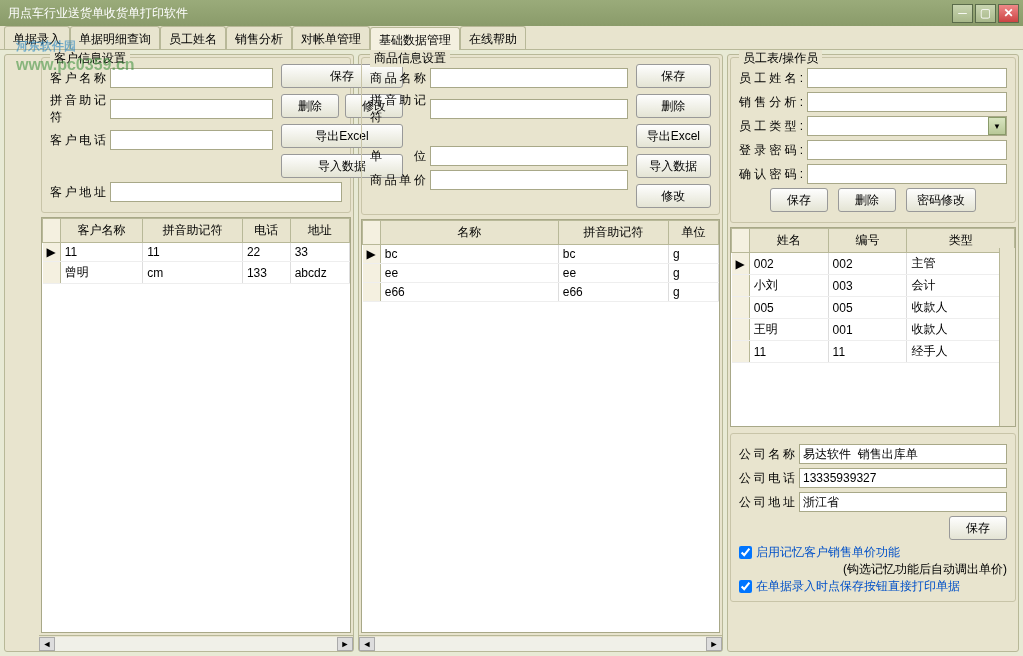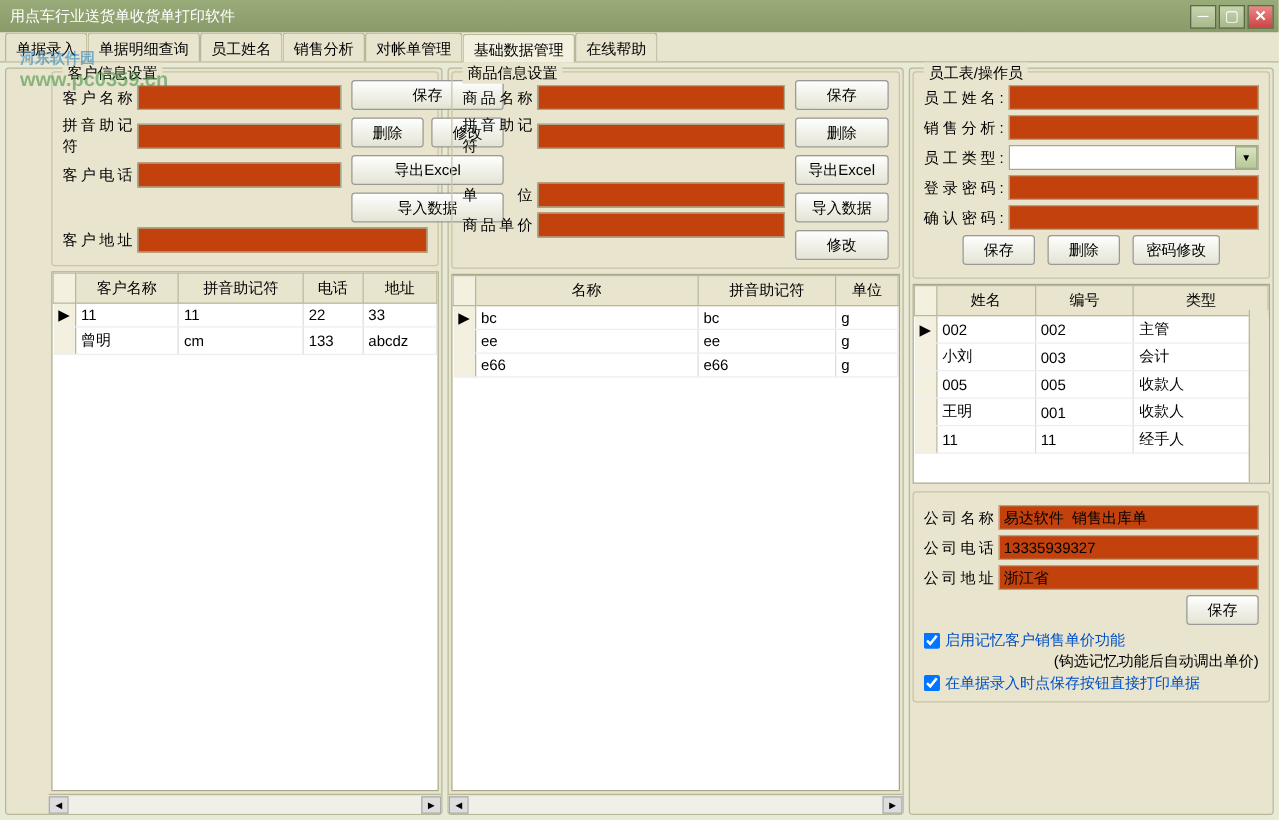--- a/index.html
+++ b/index.html
@@ -22,21 +22,21 @@
 .panel.left { width: 350px; padding-left: 34px; }
 .panel.middle { width: 365px; }
 .panel.right { flex: 1; }
 
 .groupbox { border: 1px solid #c8c4a8; border-radius: 3px; margin: 2px; padding: 6px 8px; position: relative; }
 .groupbox > .legend { position: absolute; top: -8px; left: 8px; background: #e8e4ce; padding: 0 4px; }
 
 .row { display: flex; align-items: center; margin: 4px 0; }
 .row label { width: 56px; text-align: justify; text-align-last: justify; margin-right: 4px; }
 .row label.w64 { width: 64px; }
-.row input.text { flex: 1; height: 20px; border: 1px solid #a8a888; padding: 0 3px; background: #c2410c; }
+.row input.text { flex: 1; height: 20px; border: 1px solid #a8a888; padding: 0 3px; background: #ffffff; }
 
 .btn { height: 24px; min-width: 58px; padding: 0 10px; border: 1px solid #999; border-radius: 3px; background: linear-gradient(#fefefe, #e4e4d4); cursor: pointer; }
 
 .btncol { display: flex; flex-direction: column; gap: 6px; margin-left: 8px; }
 .btncol2 { display: flex; gap: 6px; }
 
 .formgrid { display: flex; }
 .formgrid .fields { flex: 1; }
 
 .table-wrap { flex: 1; margin: 2px; border: 1px solid #a8a888; background: #fff; overflow: auto; position: relative; }
@@ -47,21 +47,21 @@
 
 .hscroll { height: 16px; background: #e8e4ce; border-top: 1px solid #b8b898; display: flex; align-items: center; }
 .hscroll .arrow { width: 16px; height: 14px; border: 1px solid #aaa; background: #ddd; text-align: center; font-size: 9px; line-height: 12px; }
 .hscroll .track { flex: 1; height: 14px; background: #f0f0e8; }
 
 .checkbox-row { display: flex; align-items: center; margin: 0 0; }
 .checkbox-row input { margin-right: 4px; }
 .blue-text { color: #0050c8; }
 .red-text { color: #000000; text-align: right; }
 
-.section-right .table-wrap { height: 160px; flex: none; }
+.section-right .table-wrap { height: 200px; flex: none; }
 .vscroll-hint { position: absolute; right: 0; top: 20px; bottom: 0; width: 16px; background: #e8e4ce; border-left: 1px solid #b8b898; }
 
 .emp-select-wrap { position: relative; flex: 1; }
 .emp-select-wrap input { width: 100%; height: 20px; border: 1px solid #a8a888; padding: 0 3px; }
 .emp-select-wrap .dd { position: absolute; right: 1px; top: 1px; width: 18px; height: 18px; background: linear-gradient(#d8e4c0, #b8c898); border: 1px solid #8a9b6a; display: flex; align-items: center; justify-content: center; font-size: 8px; cursor: pointer; }
 </style>
 </head>
 <body>
 
 <div class="titlebar">

